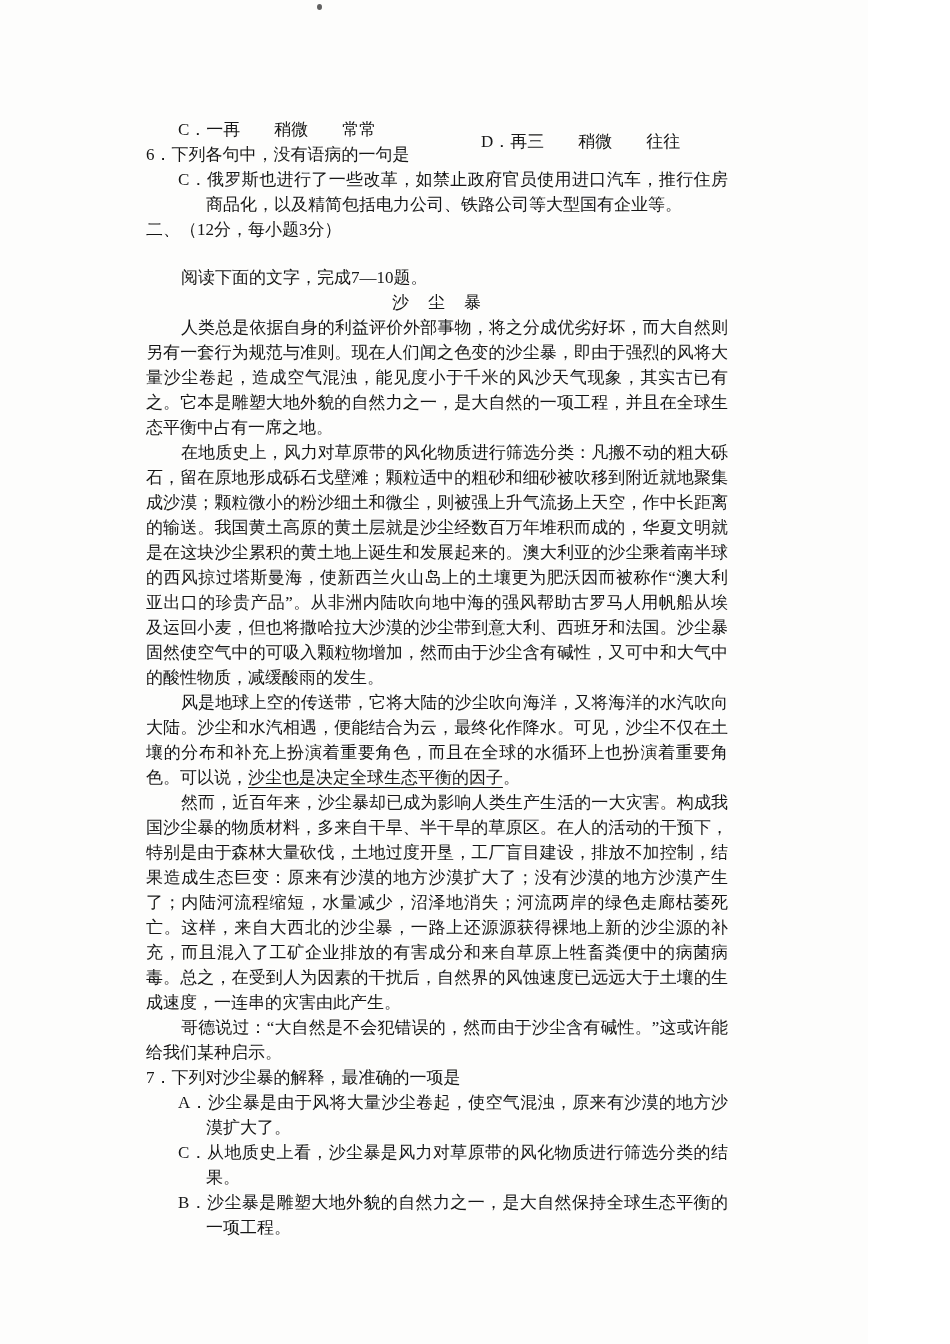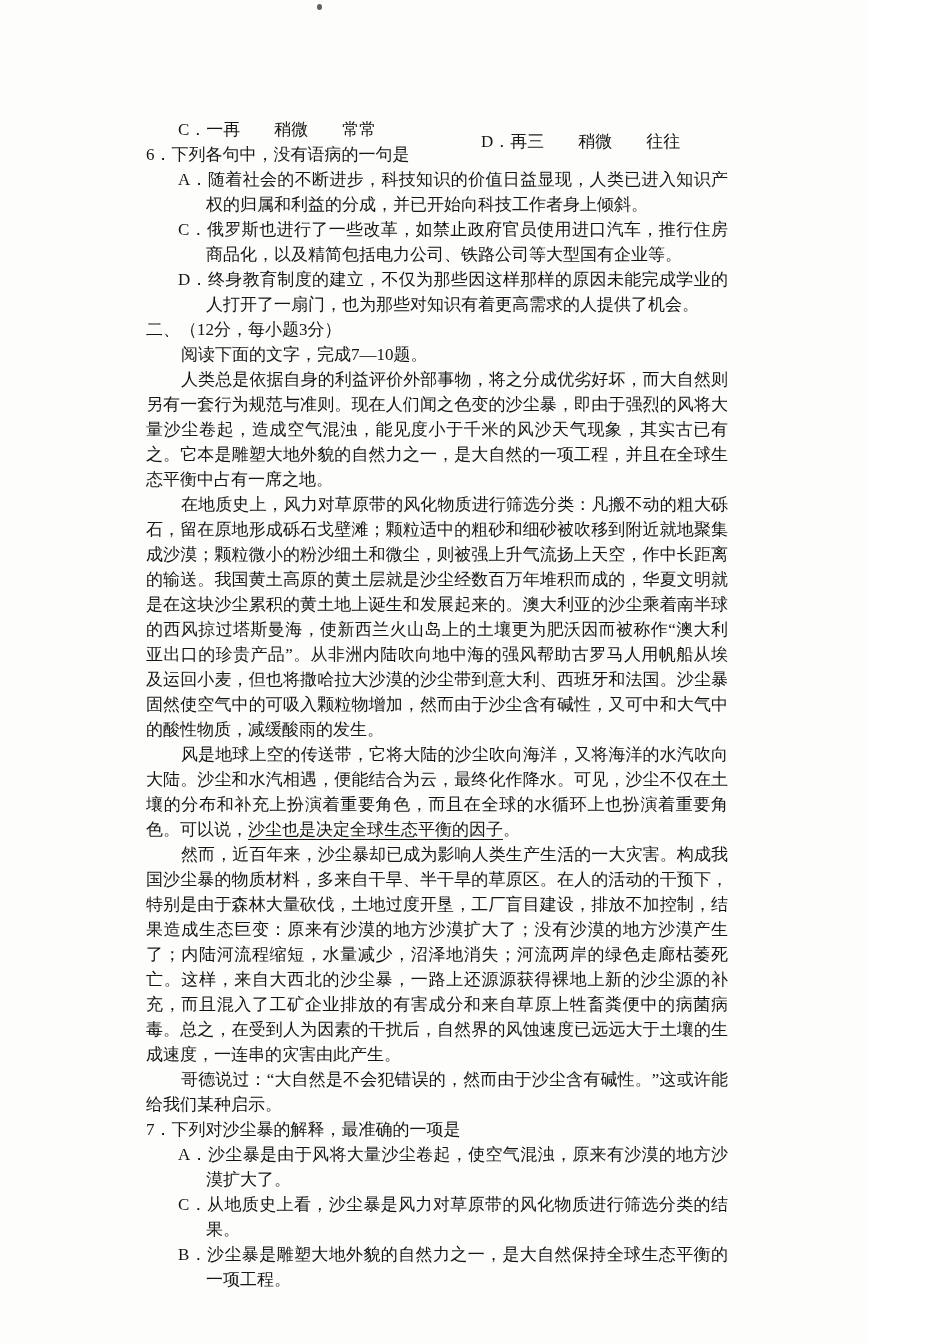--- a/index.html
+++ b/index.html
@@ -18,21 +18,21 @@
     padding: 117px 140px 0 146px;
     overflow: hidden;
   }
   .page p { margin: 0; }
 
   .cd-line { position: relative; padding-left: 32px; }
   .optd { position: absolute; left: 335px; top: 12px; }
 
   .stem { text-align: left; }
   .opt { padding-left: 60px; text-indent: -28px; text-align: justify; }
-  .intro { text-indent: 35px; }
+  .intro { text-indent: 35px; margin-top: 23px; }
   .title { text-align: center; letter-spacing: 1px; }
   .para { text-indent: 35px; text-align: justify; }
   .ul { text-decoration: underline; text-underline-offset: 4px; }
 
   .speck {
     position: absolute; left: 317px; top: 4px;
     width: 5px; height: 6px; background: #3a3a3a;
     border-radius: 50%; opacity: .8;
   }
 </style>
@@ -42,27 +42,26 @@
 <div class="page">
 
   <div class="speck"></div>
 
   <div class="cd-line">
     <span class="optc">C．一再　　稍微　　常常</span>
     <span class="optd">D．再三　　稍微　　往往</span>
   </div>
 
   <div class="stem">6．下列各句中，没有语病的一句是</div>
-  <div class="opt">A．随着社会的不断进步，科技知识的价值日益显现，人类已进入知识产权的归属和利益的分成，并已开始向科技工作者身上倾斜。</div>
   <div class="opt">C．俄罗斯也进行了一些改革，如禁止政府官员使用进口汽车，推行住房商品化，以及精简包括电力公司、铁路公司等大型国有企业等。</div>
-  <div class="opt">D．终身教育制度的建立，不仅为那些因这样那样的原因未能完成学业的人打开了一扇门，也为那些对知识有着更高需求的人提供了机会。</div>
 
   <div class="stem">二、（12分，每小题3分）</div>
   <div class="intro">阅读下面的文字，完成7—10题。</div>
 
+  <div class="title">沙　尘　暴</div>
 
   <p class="para">人类总是依据自身的利益评价外部事物，将之分成优劣好坏，而大自然则另有一套行为规范与准则。现在人们闻之色变的沙尘暴，即由于强烈的风将大量沙尘卷起，造成空气混浊，能见度小于千米的风沙天气现象，其实古已有之。它本是雕塑大地外貌的自然力之一，是大自然的一项工程，并且在全球生态平衡中占有一席之地。</p>
   <p class="para">在地质史上，风力对草原带的风化物质进行筛选分类：凡搬不动的粗大砾石，留在原地形成砾石戈壁滩；颗粒适中的粗砂和细砂被吹移到附近就地聚集成沙漠；颗粒微小的粉沙细土和微尘，则被强上升气流扬上天空，作中长距离的输送。我国黄土高原的黄土层就是沙尘经数百万年堆积而成的，华夏文明就是在这块沙尘累积的黄土地上诞生和发展起来的。澳大利亚的沙尘乘着南半球的西风掠过塔斯曼海，使新西兰火山岛上的土壤更为肥沃因而被称作“澳大利亚出口的珍贵产品”。从非洲内陆吹向地中海的强风帮助古罗马人用帆船从埃及运回小麦，但也将撒哈拉大沙漠的沙尘带到意大利、西班牙和法国。沙尘暴固然使空气中的可吸入颗粒物增加，然而由于沙尘含有碱性，又可中和大气中的酸性物质，减缓酸雨的发生。</p>
   <p class="para"><span>风是地球上空的传送带，它将大陆的沙尘吹向海洋，又将海洋的水汽吹向大陆。沙尘和水汽相遇，便能结合为云，最终化作降水。可见，沙尘不仅在土壤的分布和补充上扮演着重要角色，而且在全球的水循环上也扮演着重要角色。可以说，</span><span class="ul">沙尘也是决定全球生态平衡的因子</span><span>。</span></p>
   <p class="para">然而，近百年来，沙尘暴却已成为影响人类生产生活的一大灾害。构成我国沙尘暴的物质材料，多来自干旱、半干旱的草原区。在人的活动的干预下，特别是由于森林大量砍伐，土地过度开垦，工厂盲目建设，排放不加控制，结果造成生态巨变：原来有沙漠的地方沙漠扩大了；没有沙漠的地方沙漠产生了；内陆河流程缩短，水量减少，沼泽地消失；河流两岸的绿色走廊枯萎死亡。这样，来自大西北的沙尘暴，一路上还源源获得裸地上新的沙尘源的补充，而且混入了工矿企业排放的有害成分和来自草原上牲畜粪便中的病菌病毒。总之，在受到人为因素的干扰后，自然界的风蚀速度已远远大于土壤的生成速度，一连串的灾害由此产生。</p>
   <p class="para">哥德说过：“大自然是不会犯错误的，然而由于沙尘含有碱性。”这或许能给我们某种启示。</p>
 
   <div class="stem">7．下列对沙尘暴的解释，最准确的一项是</div>
   <div class="opt">A．沙尘暴是由于风将大量沙尘卷起，使空气混浊，原来有沙漠的地方沙漠扩大了。</div>
   <div class="opt">C．从地质史上看，沙尘暴是风力对草原带的风化物质进行筛选分类的结果。</div>

